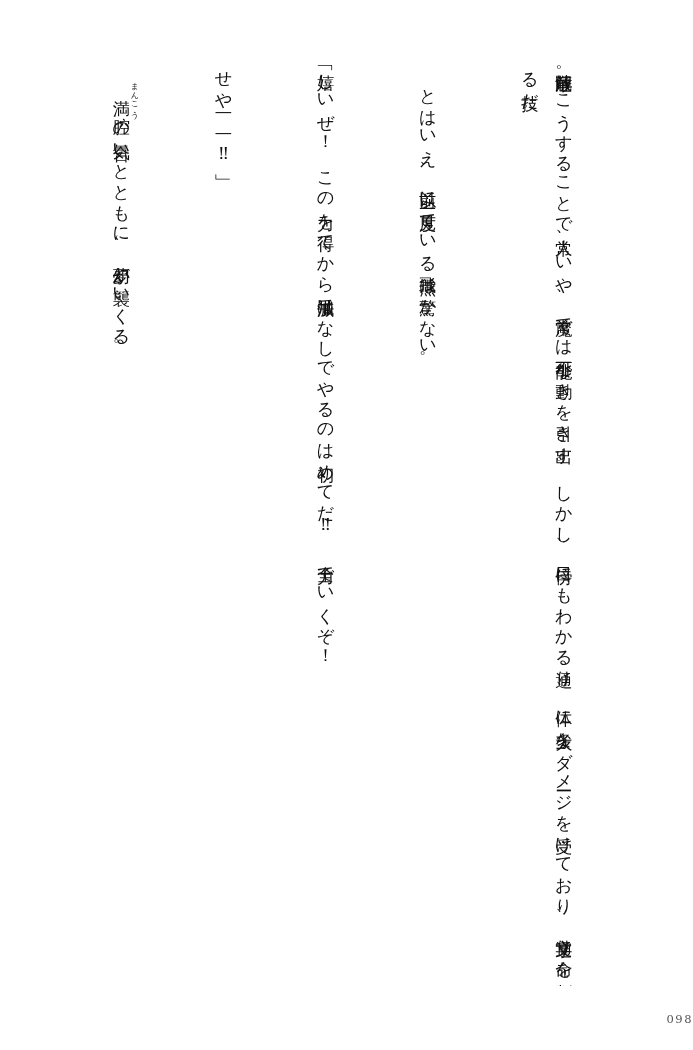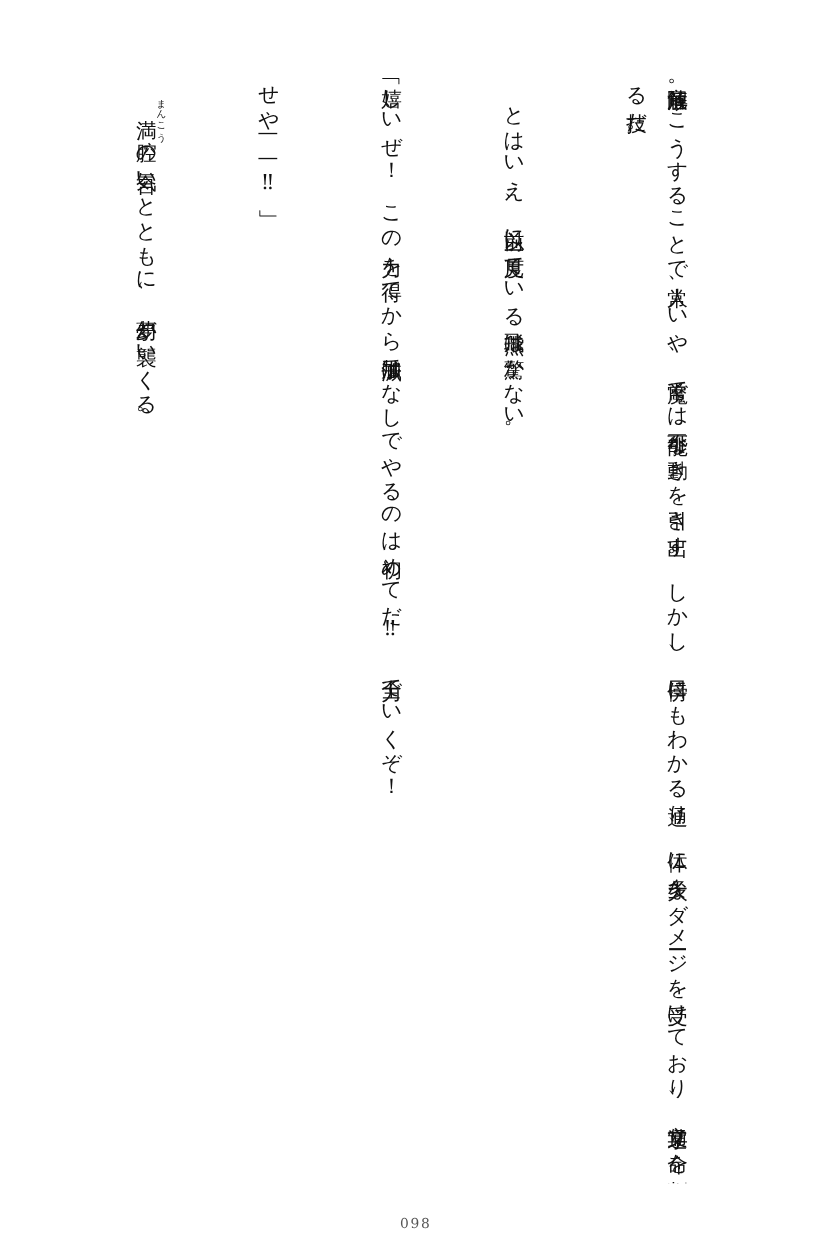--- a/index.html
+++ b/index.html
@@ -55,21 +55,21 @@
   rt {
     font-size: 8px;
     letter-spacing: 0;
   }
 
   #page-number {
     position: absolute;
     left: 0;
     right: 0;
     bottom: 24px;
-    text-align: center;
+    text-align: right;
     font-size: 11.5px;
     letter-spacing: 1.5px;
     color: #555555;
     font-family: "DejaVu Serif", "Liberation Serif", serif;
   }
 </style>
 </head>
 <body>
 
 <div id="page">

